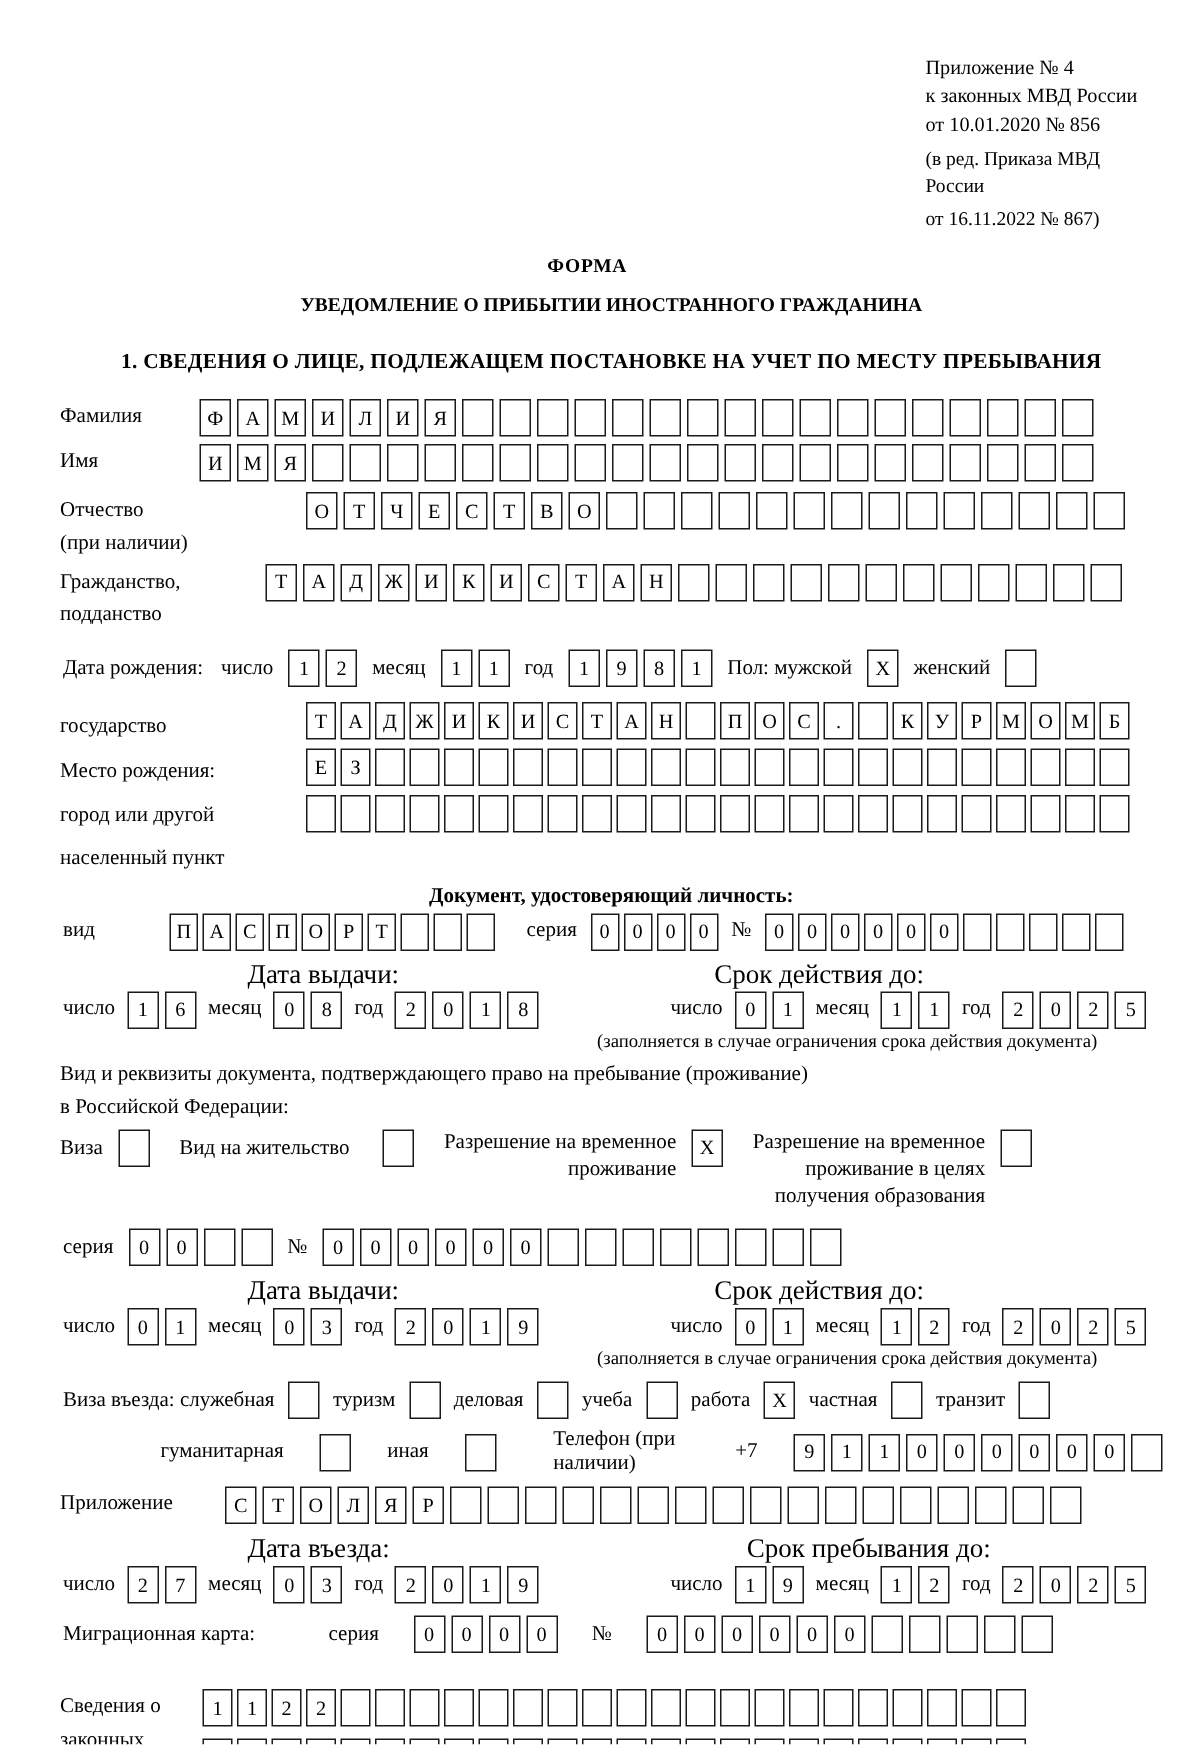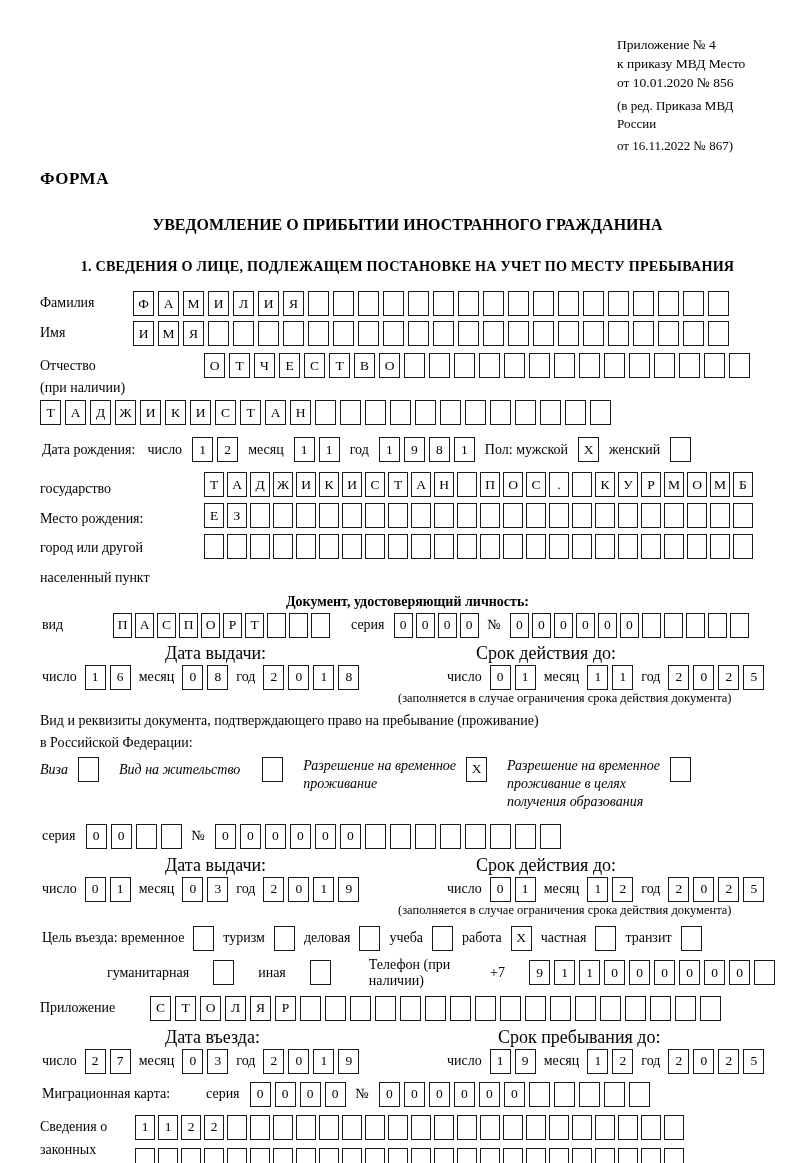--- a/index.html
+++ b/index.html
@@ -4,53 +4,53 @@
 <style>
   html,body { margin:0; padding:0; background:#fff; }
   .page {
     width:800px; height:1163px; box-sizing:border-box;
     padding:36px 25px 10px 40px;
     font-family:"Liberation Serif", serif; color:#000; font-size:14px;
     position:relative; overflow:hidden; background:#fff;
   }
   .appendix { margin-left:577px; font-size:13.5px; line-height:1.4; margin-bottom:2px; }
   .appendix .ed { margin-top:4px; font-size:13px; }
-  .forma { text-align:left; margin-right:32px; font-weight:bold; font-size:17px; margin-top:14px; margin-bottom:24px; letter-spacing:0.5px; }
-  .title { text-align:center; font-weight:bold; font-size:16px; line-height:1.55; margin-bottom:20px; }
+  .forma { text-align:center; margin-right:32px; font-weight:bold; font-size:13px; margin-top:14px; margin-bottom:8px; letter-spacing:0.5px; }
+  .title { text-align:center; font-weight:bold; font-size:13px; line-height:1.55; margin-bottom:20px; }
   .blank { display:inline-block; width:52px; border-bottom:2px solid #333; height:12px; margin-left:10px; }
   .sec-heading { font-weight:bold; font-size:14.2px; text-align:center; margin-bottom:16px; letter-spacing:0.2px; }
 
   .row { display:flex; align-items:flex-start; }
   .lbl { padding-top:4px; flex:none; }
   .cells { display:flex; gap:4px; flex:none; }
   .cell {
     width:21px; height:25px; box-sizing:border-box; flex:none;
     border:1.6px solid #1a1a1a; background:#fff;
     display:flex; align-items:center; justify-content:center;
     font-size:13.5px; font-family:"Liberation Serif", serif;
   }
   .cells.sm { gap:3px; } .cells.sm .cell { width:20px; }
   .cells.xs { gap:3px; } .cells.xs .cell { width:19px; }
 
   .dgroup { display:flex; align-items:center; gap:6px; }
   .dgroup .t { padding:0 2px; }
   .note { font-size:12.5px; }
   .hdr { font-size:18px; }
   .cb-item { display:flex; align-items:flex-start; gap:10px; }
-  .cb-item .txt { line-height:1.3; text-align:left;font-style:italic; }
+  .cb-item .txt { line-height:1.3; text-align:right; }
   .stack { display:flex; flex-direction:column; }
 </style>
 </head>
 <body>
 
 <div class="page">
 
   <div class="appendix">
     <div>Приложение № 4</div>
-    <div>к приказу МВД Место</div>
+    <div>к законных МВД России</div>
     <div>от 10.01.2020 № 856</div>
     <div class="ed">(в ред. Приказа МВД России</div>
     <div class="ed">от 16.11.2022 № 867)</div>
   </div>
   <div class="forma">ФОРМА</div>
 
   <div class="title">
     <div>УВЕДОМЛЕНИЕ О ПРИБЫТИИ ИНОСТРАННОГО ГРАЖДАНИНА</div>
   </div>
 
@@ -141,20 +141,24 @@
         <span class="cell"></span>
         <span class="cell"></span>
         <span class="cell"></span>
         <span class="cell"></span>
         <span class="cell"></span>
         <span class="cell"></span>
       </span>
   </div>
 
   <div class="row" style="margin-bottom:12px">
+    <span class="stack" style="width:137px; flex:none; line-height:1.55; padding-top:2px">
+      <span>Гражданство,</span>
+      <span>подданство</span>
+    </span>
     <span class="cells">
         <span class="cell">Т</span>
         <span class="cell">А</span>
         <span class="cell">Д</span>
         <span class="cell">Ж</span>
         <span class="cell">И</span>
         <span class="cell">К</span>
         <span class="cell">И</span>
         <span class="cell">С</span>
         <span class="cell">Т</span>
@@ -474,21 +478,21 @@
           <span class="cell">2</span>
           <span class="cell">5</span>
         </span>
     </span>
   </div>
   <div class="row note" style="margin-bottom:8px">
     <span style="margin-left:358px">(заполняется в случае ограничения срока действия документа)</span>
   </div>
 
   <div class="row dgroup" style="margin-bottom:6px; gap:7px">
-    <span class="t">Цель въезда: временное</span>
+    <span class="t">Виза въезда: служебная</span>
     <span class="cell"></span>
     <span class="t">туризм</span>
     <span class="cell"></span>
     <span class="t">деловая</span>
     <span class="cell"></span>
     <span class="t">учеба</span>
     <span class="cell"></span>
     <span class="t">работа</span>
     <span class="cell">X</span>
     <span class="t">частная</span>
@@ -584,21 +588,21 @@
       <span class="t">год</span>
       <span class="cells">
           <span class="cell">2</span>
           <span class="cell">0</span>
           <span class="cell">2</span>
           <span class="cell">5</span>
         </span>
     </span>
   </div>
 
-  <div class="row dgroup" style="margin-bottom:6px; gap:8px">
+  <div class="row dgroup" style="margin-bottom:22px; gap:21px">
     <span class="t">Миграционная карта:</span>
     <span class="t" style="margin-left:24px">серия</span>
     <span class="cells">
         <span class="cell">0</span>
         <span class="cell">0</span>
         <span class="cell">0</span>
         <span class="cell">0</span>
       </span>
     <span class="t">№</span>
     <span class="cells">

